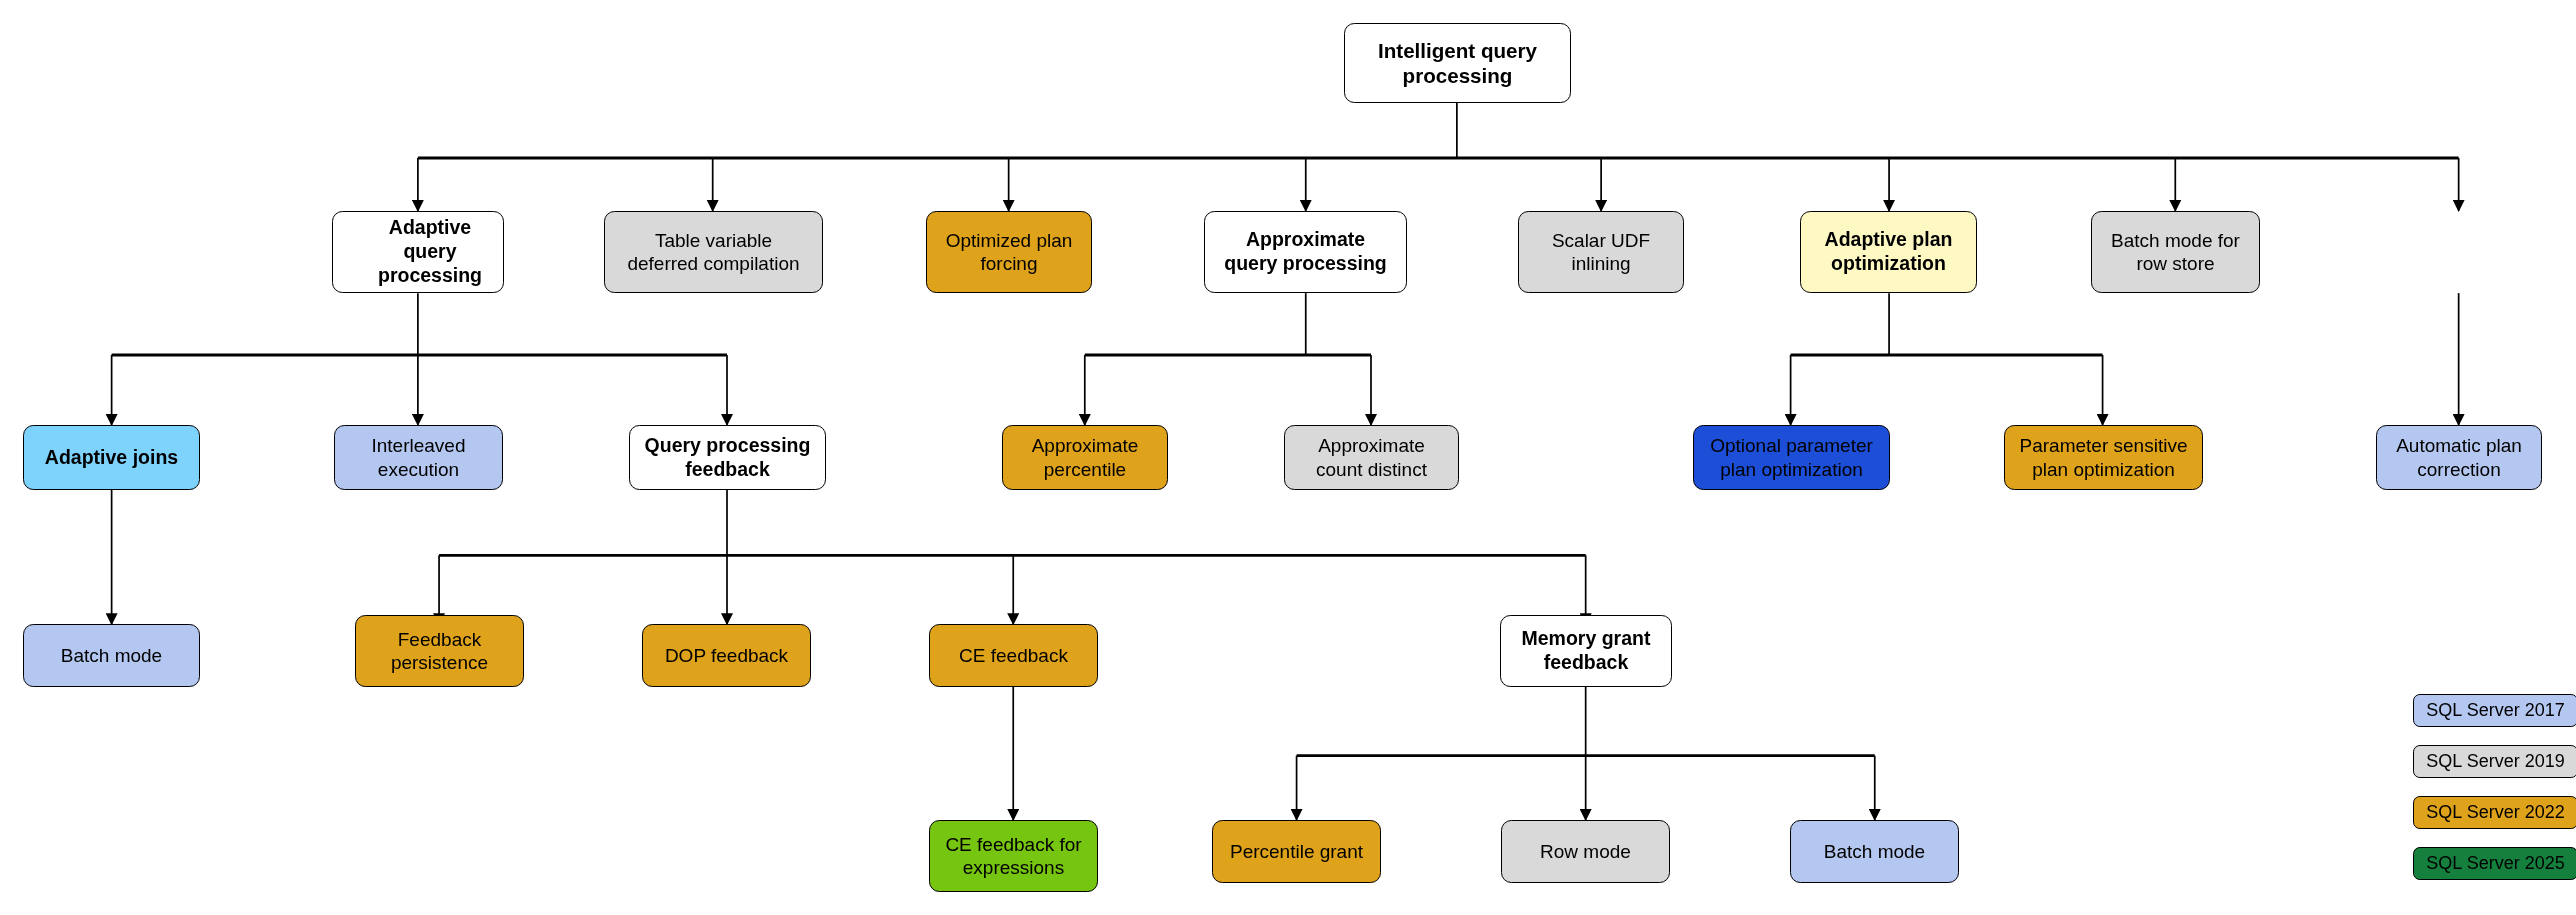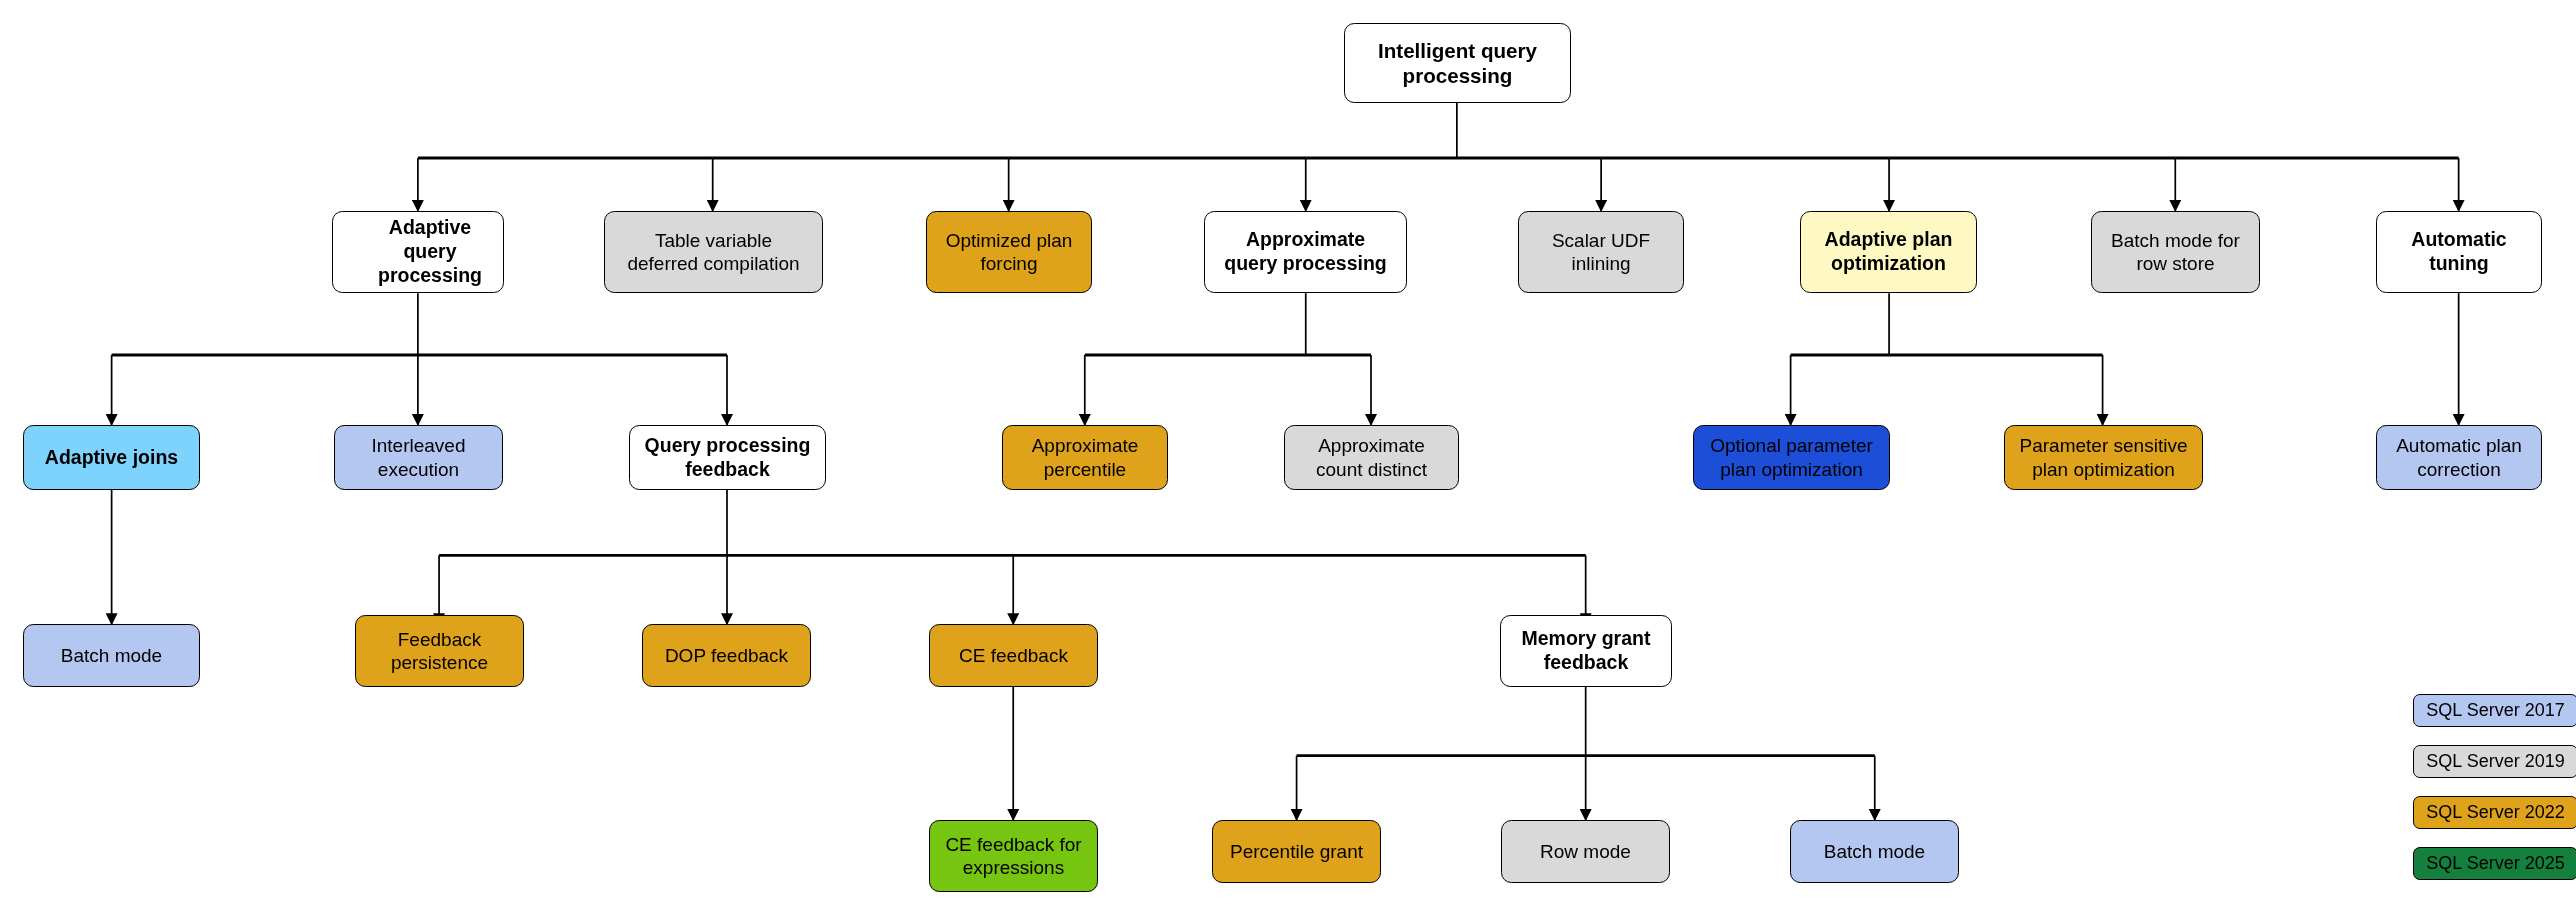--- a/index.html
+++ b/index.html
@@ -134,24 +134,20 @@
   <div class="node lvl1" style="left:1800px;top:211px;width:177px;height:82px;background:#fef9c3;">
     <span class="lbl">Adaptive plan
 optimization</span>
   </div>
 
   <div class="node lvl2" style="left:2091px;top:211px;width:169px;height:82px;background:#d9d9d9;">
     <span class="lbl">Batch mode for
 row store</span>
   </div>
 
-  <div class="node lvl1" style="left:2376px;top:211px;width:166px;height:82px;background:#ffffff;">
-    <span class="lbl">Automatic
-tuning</span>
-  </div>
 
   <div class="node lvl1" style="left:23px;top:425px;width:177px;height:65px;background:#7dd3fc;">
     <span class="lbl">Adaptive joins</span>
   </div>
 
   <div class="node lvl2" style="left:334px;top:425px;width:169px;height:65px;background:#b4c7f0;">
     <span class="lbl">Interleaved
 execution</span>
   </div>
 

